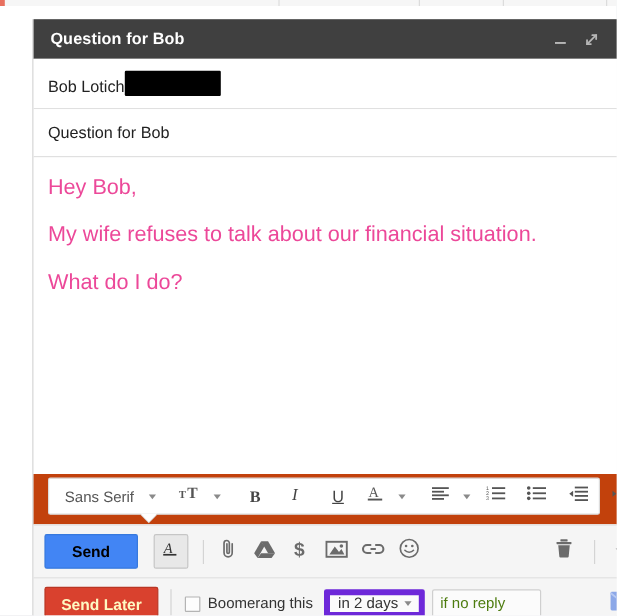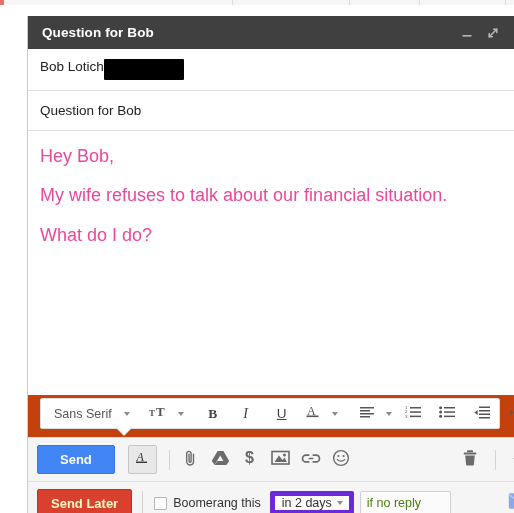--- a/index.html
+++ b/index.html
@@ -92,21 +92,21 @@
   }
   .redaction {
     display: inline-block;
     width: 80px;
     height: 21px;
     background: #000;
     vertical-align: middle;
     margin-left: 0px;
     border-radius: 1px;
   }
-  .to-wrap { display: flex; align-items: flex-start; }
+  .to-wrap { display: flex; align-items: flex-end; }
 
   
   .mail-body {
     flex: 1 1 auto;
     padding: 13px 12px 0 12px;
     font-size: 18px;
     color: #ec4899;
     line-height: 1.35;
     background: #fff;
     overflow: hidden;
@@ -187,21 +187,21 @@
     height: 43px;
     background: #f5f5f5;
     border-top: 1px solid #e0e0e0;
     display: flex;
     align-items: center;
     padding: 0 10px 0 9px;
     position: relative;
   }
   .send-btn {
     background: #4285f4;
-    color: #ffffff;
+    color: #000000;
     font-size: 13px;
     font-weight: bold;
     border: 1px solid #3779dd;
     border-radius: 2px;
     height: 29px;
     padding: 0 22px;
     display: flex;
     align-items: center;
     justify-content: center;
     cursor: pointer;

